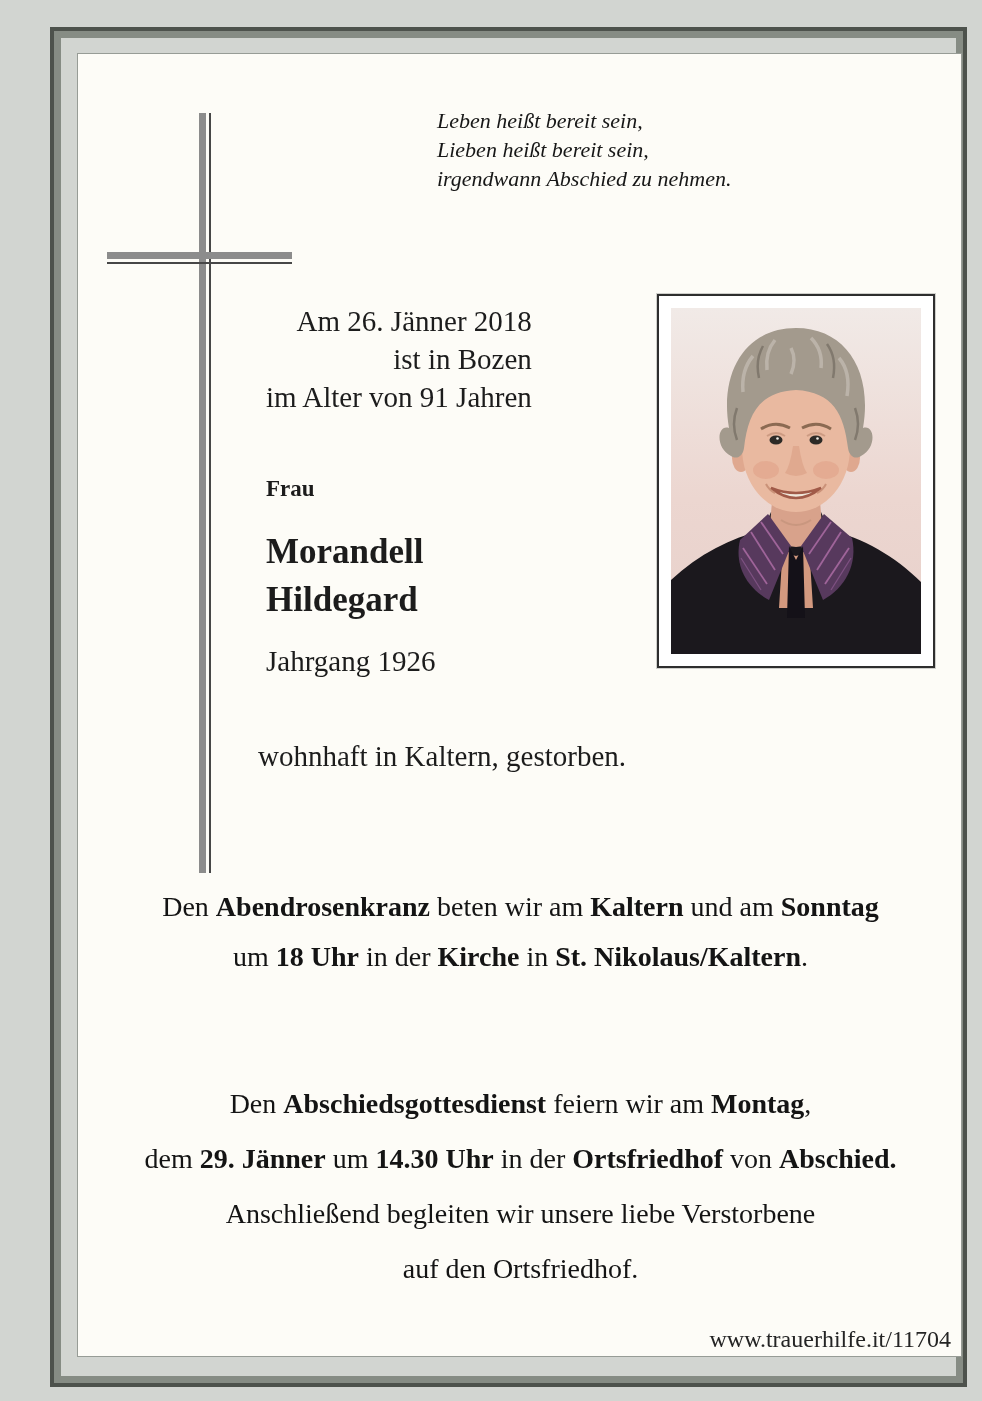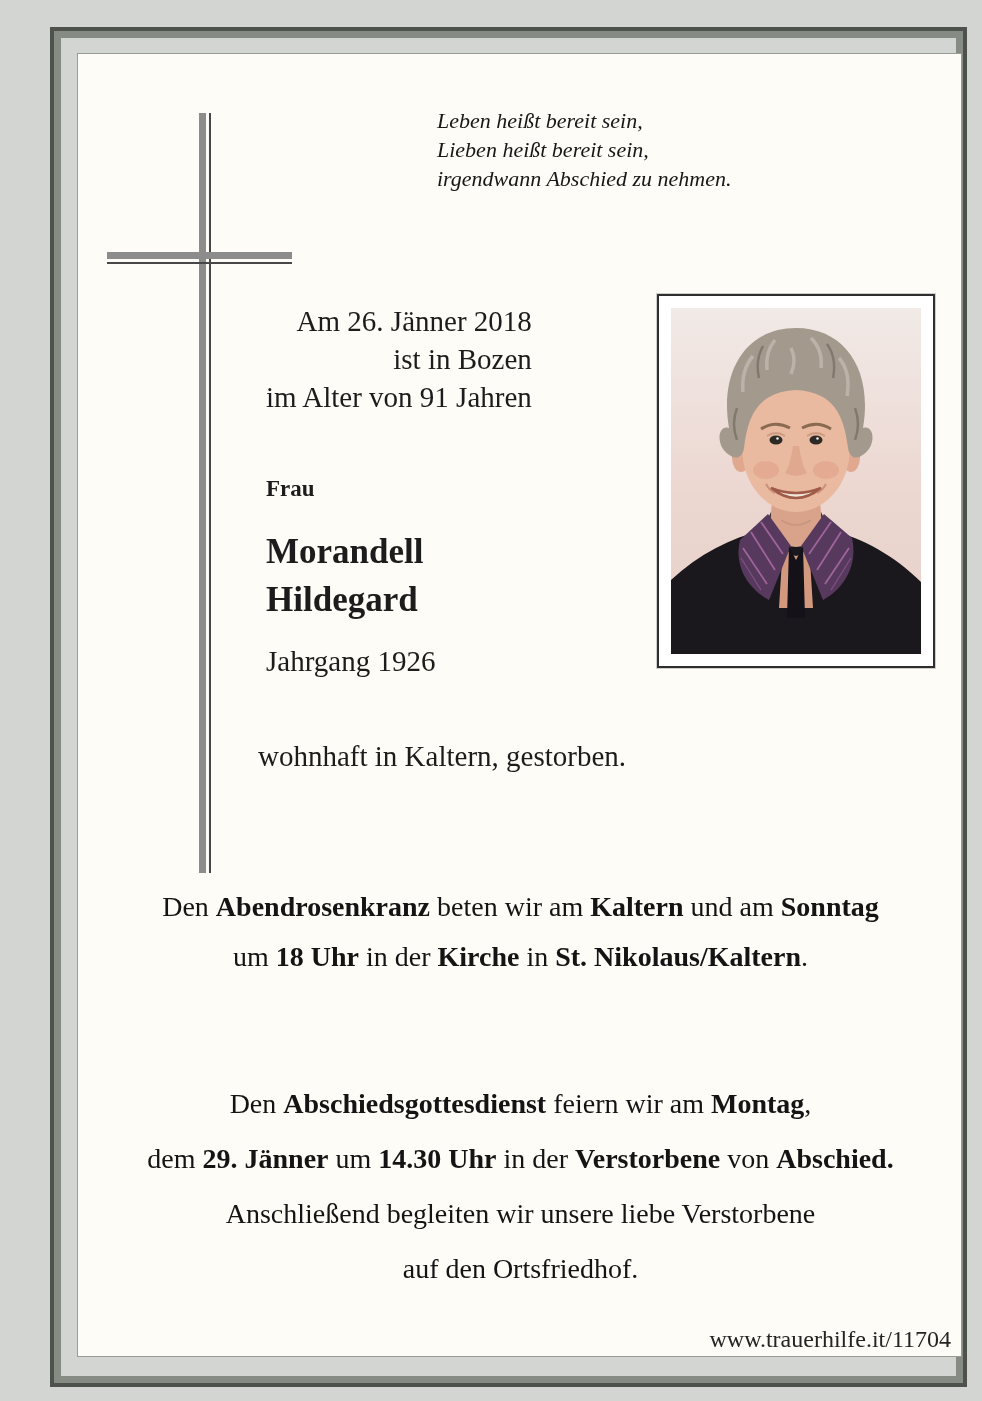--- a/index.html
+++ b/index.html
@@ -183,21 +183,21 @@
       </svg>
     </div>
 
     <div class="announce announce-rosary">
       <span class="line"><span>Den </span><b>Abendrosenkranz</b><span> beten wir am </span><b>Kaltern</b><span> und am </span><b>Sonntag</b></span>
       <span class="line"><span>um </span><b>18 Uhr</b><span> in der </span><b>Kirche</b><span> in </span><b>St. Nikolaus/Kaltern</b><span>.</span></span>
     </div>
 
     <div class="announce announce-funeral">
       <span class="line"><span>Den </span><b>Abschiedsgottesdienst</b><span> feiern wir am </span><b>Montag</b><span>,</span></span>
-      <span class="line"><span>dem </span><b>29. Jänner</b><span> um </span><b>14.30 Uhr</b><span> in der </span><b>Verstorbene</b><span> von </span><b>Abschied.</b></span>
+      <span class="line"><span>dem </span><b>29. Jänner</b><span> um </span><b>14.30 Uhr</b><span> in der </span><b>Ortsfriedhof</b><span> von </span><b>Abschied.</b></span>
       <span class="line"><span>Anschließend begleiten wir unsere liebe Verstorbene</span></span>
       <span class="line"><span>auf den Ortsfriedhof.</span></span>
     </div>
 
     <div class="footer-url">www.trauerhilfe.it/11704</div>
 
   </div>
 </div>
 
 </body></html>

